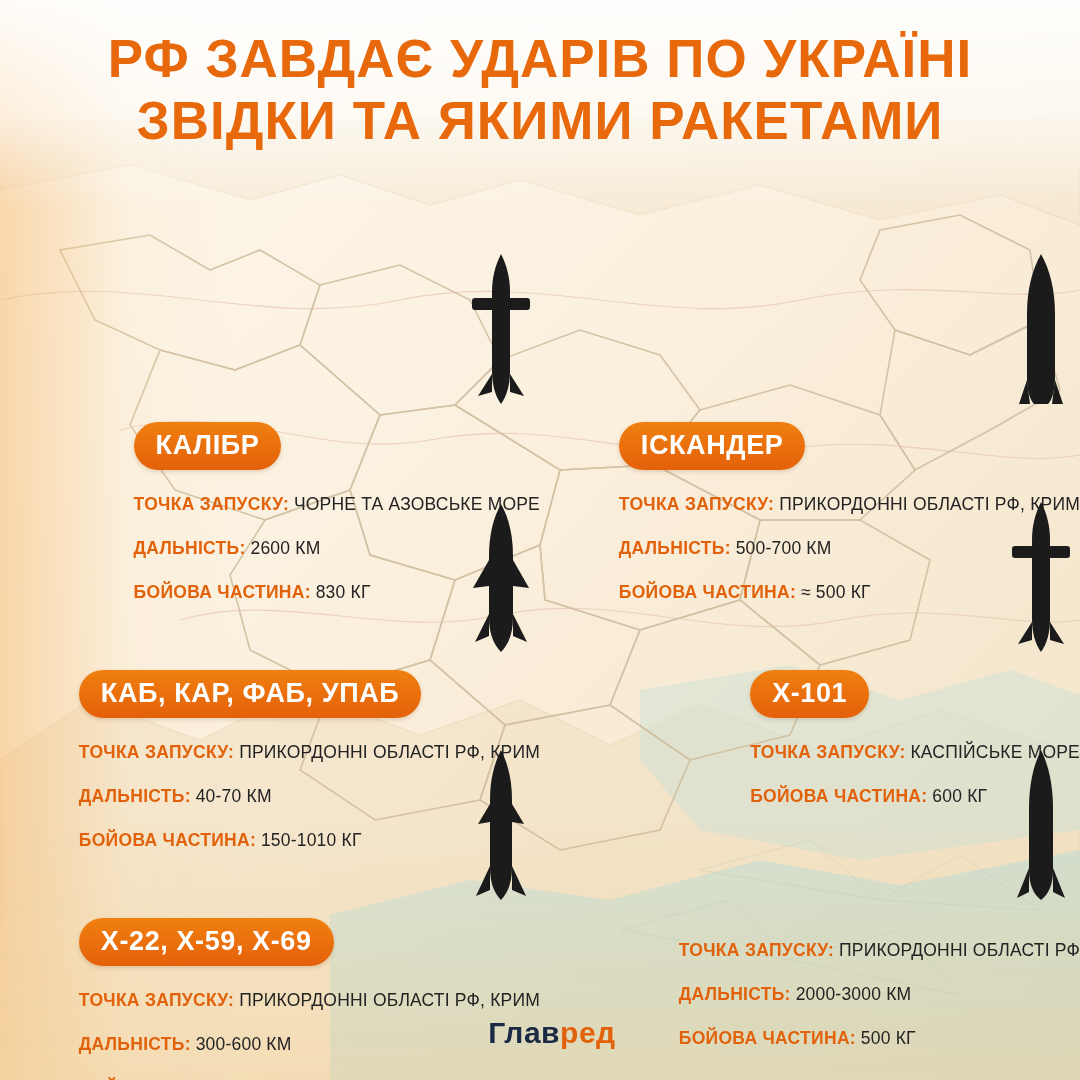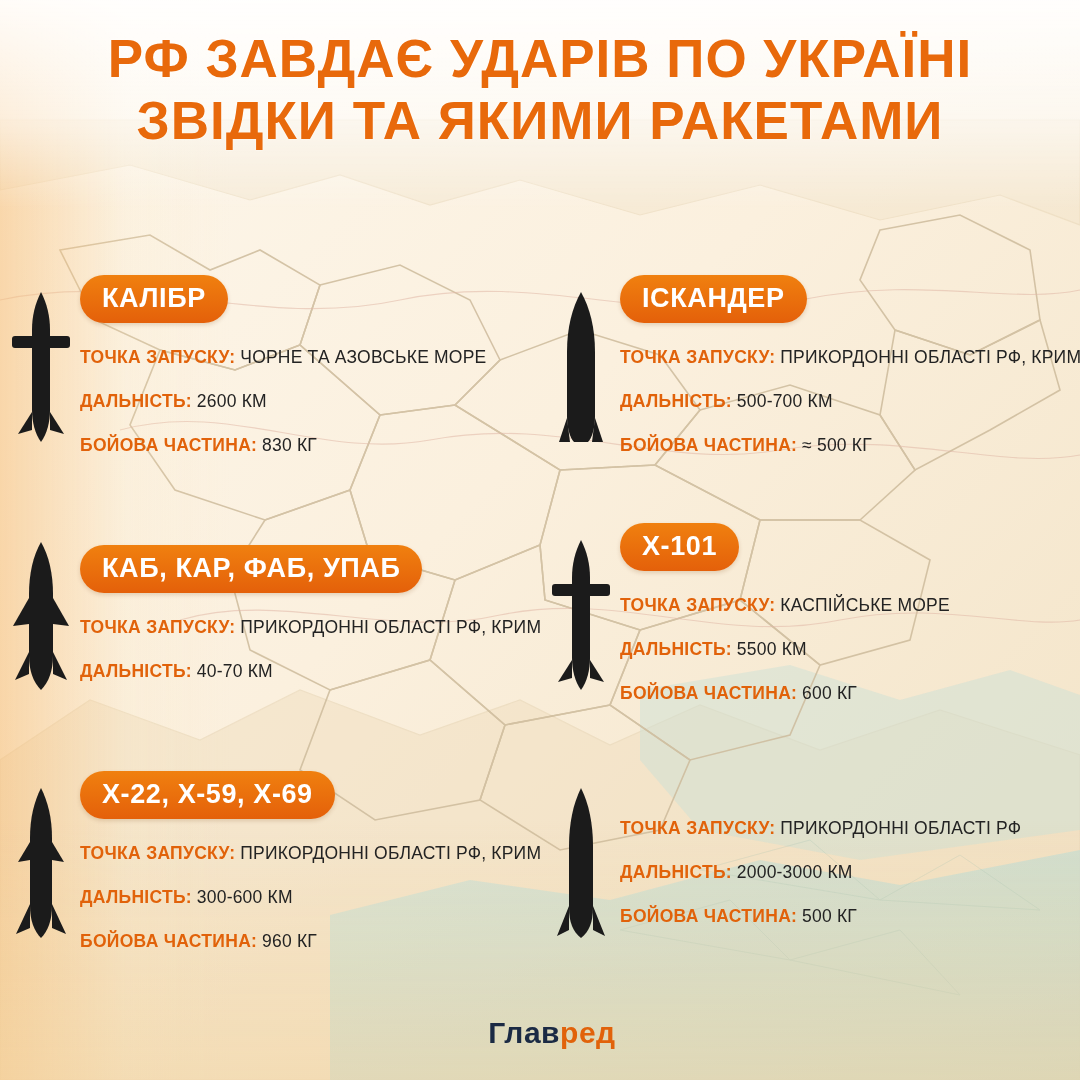--- a/index.html
+++ b/index.html
@@ -85,21 +85,22 @@
     display: grid;
     grid-template-columns: 540px 540px;
     grid-template-rows: 248px 248px 248px;
     z-index: 4;
   }
   .card {
     position: relative;
     padding-left: 2px;
     box-sizing: border-box;
     display: flex;
-    align-items: center;
+    align-items: flex-end;
+    flex-direction: column;
   }
   .rocket-wrap {
     width: 78px;
     flex: 0 0 78px;
     display: flex;
     justify-content: center;
     padding-top: 22px;
   }
   .rocket-wrap svg {
     display: block;
@@ -301,43 +302,43 @@
       <div class="card-body">
         <div class="badge">КАБ, КАР, ФАБ, УПАБ</div>
         <div class="spec">
           <span class="k">ТОЧКА ЗАПУСКУ:</span>
           <span class="v">ПРИКОРДОННІ ОБЛАСТІ РФ, КРИМ</span>
         </div>
         <div class="spec">
           <span class="k">ДАЛЬНІСТЬ:</span>
           <span class="v">40-70 КМ</span>
         </div>
+        <div class="spec">
+          <span class="k">БОЙОВА ЧАСТИНА:</span>
+          <span class="v">150-1010 КГ</span>
+        </div>
       </div>
     </div>
 
     <div class="card">
       <div class="rocket-wrap">
         <svg width="62" height="150" viewBox="0 0 62 150" aria-hidden="true">
           <g fill="#1b1b1b">
             <path d="M31 0 C25 12 22 24 22 38 L22 118 C22 130 25 142 31 150 C37 142 40 130 40 118 L40 38 C40 24 37 12 31 0 Z"></path>
             <rect x="2" y="44" width="58" height="12" rx="3"></rect>
             <path d="M22 120 L8 142 L22 138 Z"></path>
             <path d="M40 120 L54 142 L40 138 Z"></path>
           </g>
         </svg>
       </div>
       <div class="card-body">
         <div class="badge">Х-101</div>
         <div class="spec">
           <span class="k">ТОЧКА ЗАПУСКУ:</span>
           <span class="v">КАСПІЙСЬКЕ МОРЕ</span>
-        </div>
-        <div class="spec">
-          <span class="k">ДАЛЬНІСТЬ:</span>
-          <span class="v">5500 КМ</span>
         </div>
         <div class="spec">
           <span class="k">БОЙОВА ЧАСТИНА:</span>
           <span class="v">600 КГ</span>
         </div>
       </div>
     </div>
 
     <div class="card">
       <div class="rocket-wrap">

